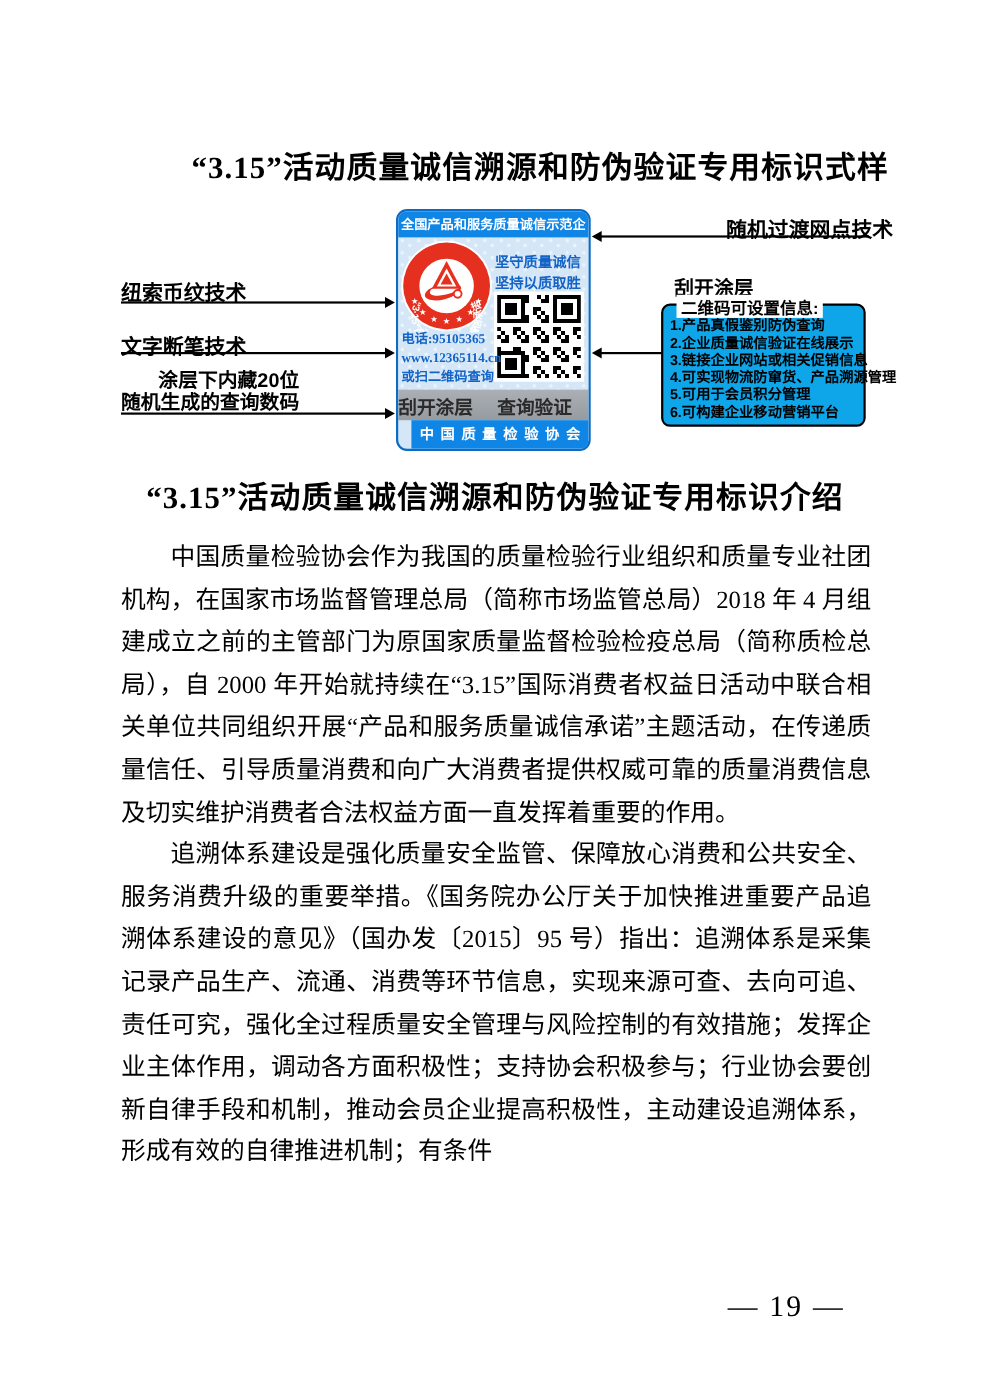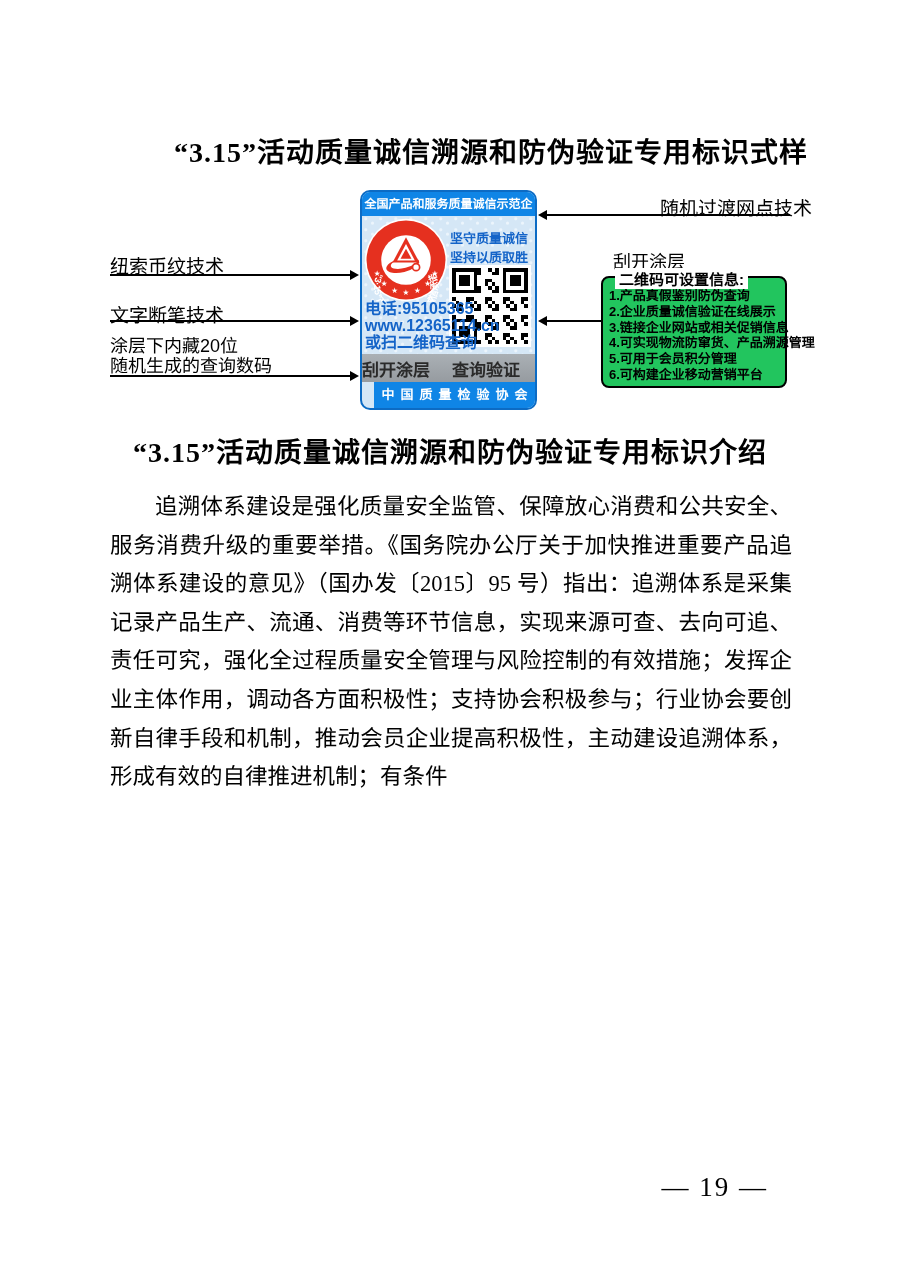--- a/index.html
+++ b/index.html
@@ -25,36 +25,36 @@
       background-image:radial-gradient(circle at 25% 25%, #ecf5fc 1px, transparent 2px),
                        radial-gradient(circle at 70% 65%, #ecf5fc 1px, transparent 2px);
       background-size:15px 11px;}
   .seal{position:absolute;left:2px;top:2px;width:84px;height:84px;}
   .slogan{position:absolute;right:2px;top:13px;width:88px;text-align:center;
           color:#1464c8;font-weight:bold;font-size:13px;line-height:19px;}
   .qr-wrap{position:absolute;right:4px;top:49px;width:82px;height:82px;background:#fff;
            box-sizing:border-box;padding:3px;}
   .qr-wrap svg{display:block;width:100%;height:100%;}
   .phone-block{position:absolute;left:3px;top:84px;color:#1464c8;font-weight:bold;
-               font-size:16px;line-height:17px;white-space:nowrap;}
+               font-size:12px;line-height:17px;white-space:nowrap;font-family:Liberation Serif, serif;}
   .scratch-bar{height:28px;background:linear-gradient(#aab0b5,#969ba0);color:#2a2a2a;
                font-weight:bold;font-size:17px;display:flex;align-items:center;
                justify-content:flex-start;gap:22px;}
 
   
   .callout-label{position:absolute;font-family:"Liberation Sans","DejaVu Sans",sans-serif;
-                 font-weight:normal;font-size:19px;color:#000;white-space:nowrap;}
+                 font-weight:bold;font-size:19px;color:#000;white-space:nowrap;text-align:right;}
   .callout-label.small{font-size:18px;line-height:20px;}
   .cline{position:absolute;height:2px;background:#000;}
   .arr{position:absolute;width:0;height:0;border-top:5px solid transparent;border-bottom:5px solid transparent;}
   .arr-r{border-left:9px solid #000;}
   .arr-l{border-right:9px solid #000;}
 
   .qr-info-box{position:absolute;left:601px;top:276px;width:186px;height:112px;
-               box-sizing:border-box;border:2px solid #000;border-radius:8px;background:#22c55e;
+               box-sizing:border-box;border:2px solid #000;border-radius:8px;background:#0ea5e9;
                font-family:"Liberation Sans","DejaVu Sans",sans-serif;}
   .qr-info-legend{position:absolute;top:-10px;left:12px;background:#fff;padding:0 4px;
                   font-weight:bold;font-size:15px;white-space:nowrap;}
   .qr-info-items{margin:0;padding:10px 4px 4px 6px;list-style:none;}
   .qr-info-items li{font-weight:bold;font-size:13px;line-height:15.8px;white-space:nowrap;}
 
   
   .body-text{position:absolute;left:110px;top:488px;width:682px;
              font-size:22.5px;line-height:38.6px;text-align:justify;}
   .body-text p{margin:0;text-indent:2em;}
@@ -351,17 +351,18 @@
       <li>1.产品真假鉴别防伪查询</li>
       <li>2.企业质量诚信验证在线展示</li>
       <li>3.链接企业网站或相关促销信息</li>
       <li>4.可实现物流防窜货、产品溯源管理</li>
       <li>5.可用于会员积分管理</li>
       <li>6.可构建企业移动营销平台</li>
     </ul>
   </div>
 
   <div class="body-text">
+    <p>中国质量检验协会作为我国的质量检验行业组织和质量专业社团机构，在国家市场监督管理总局（简称市场监管总局）2018 年 4 月组建成立之前的主管部门为原国家质量监督检验检疫总局（简称质检总局），自 2000 年开始就持续在“3.15”国际消费者权益日活动中联合相关单位共同组织开展“产品和服务质量诚信承诺”主题活动，在传递质量信任、引导质量消费和向广大消费者提供权威可靠的质量消费信息及切实维护消费者合法权益方面一直发挥着重要的作用。</p>
     <p>追溯体系建设是强化质量安全监管、保障放心消费和公共安全、服务消费升级的重要举措。《国务院办公厅关于加快推进重要产品追溯体系建设的意见》（国办发〔2015〕95 号）指出：追溯体系是采集记录产品生产、流通、消费等环节信息，实现来源可查、去向可追、责任可究，强化全过程质量安全管理与风险控制的有效措施；发挥企业主体作用，调动各方面积极性；支持协会积极参与；行业协会要创新自律手段和机制，推动会员企业提高积极性，主动建设追溯体系，形成有效的自律推进机制；有条件</p>
   </div>
 
   <div class="page-number">— 19 —</div>
 </div>
 
 </body></html>

